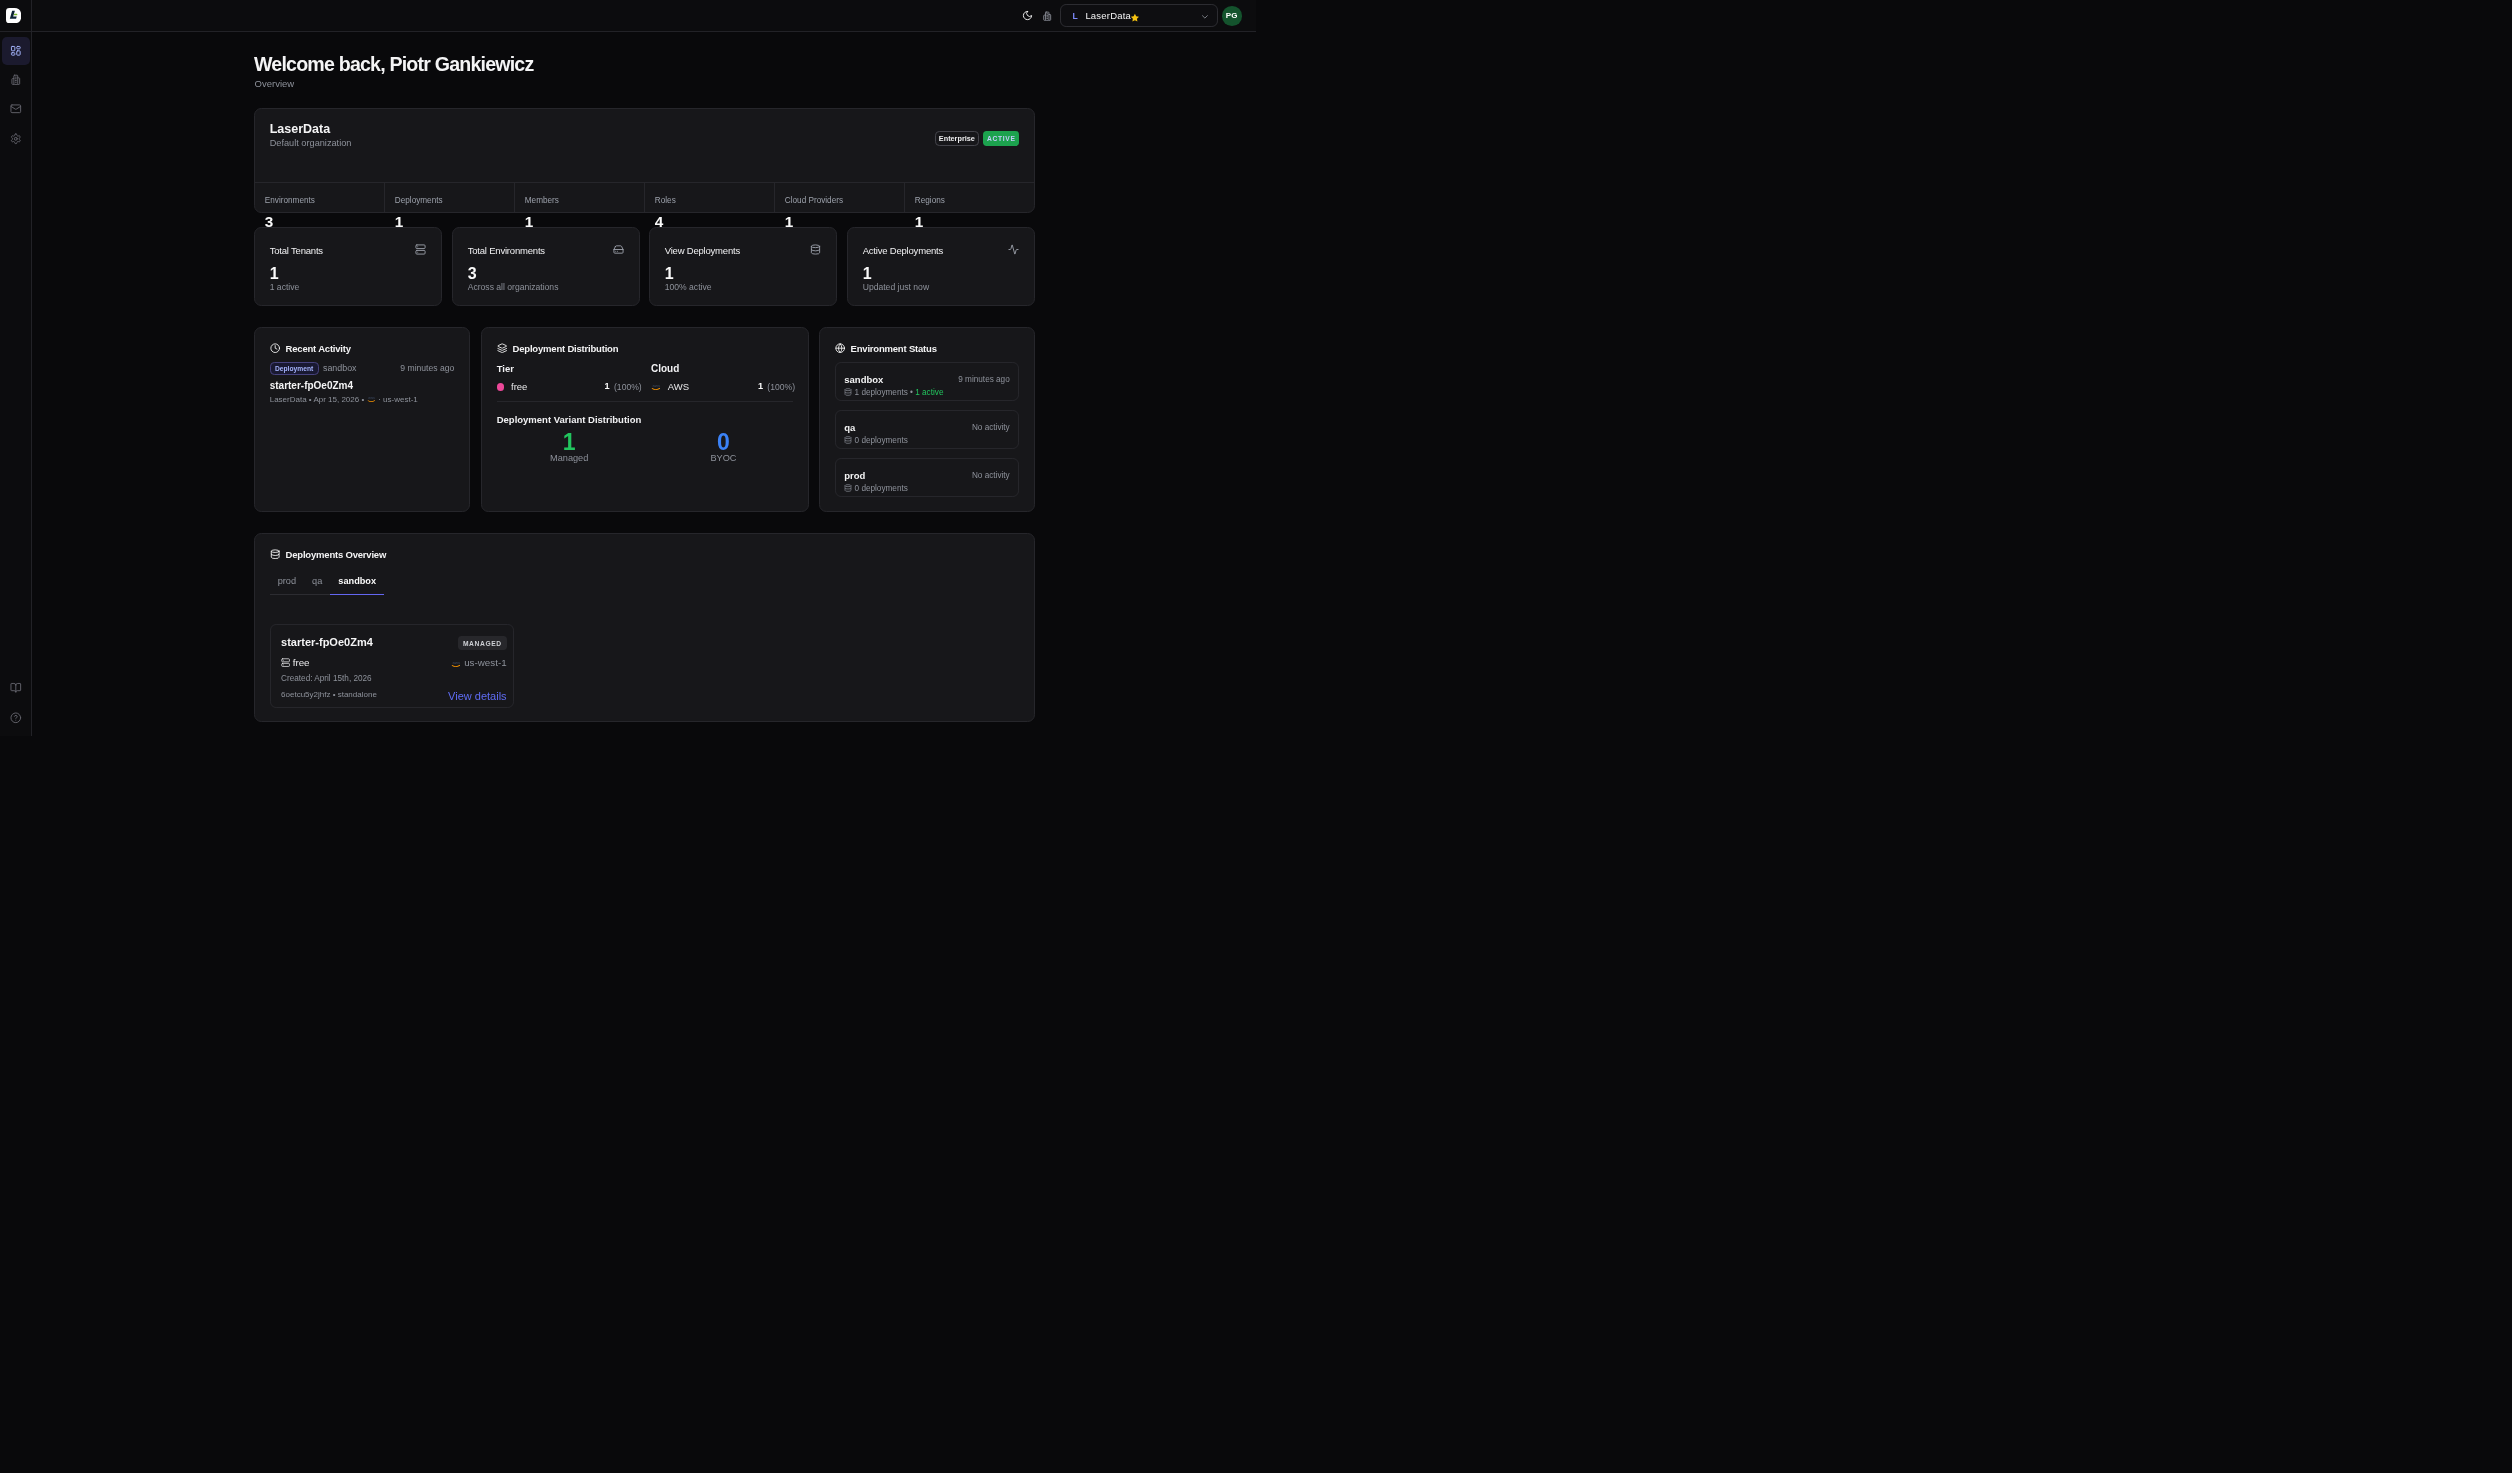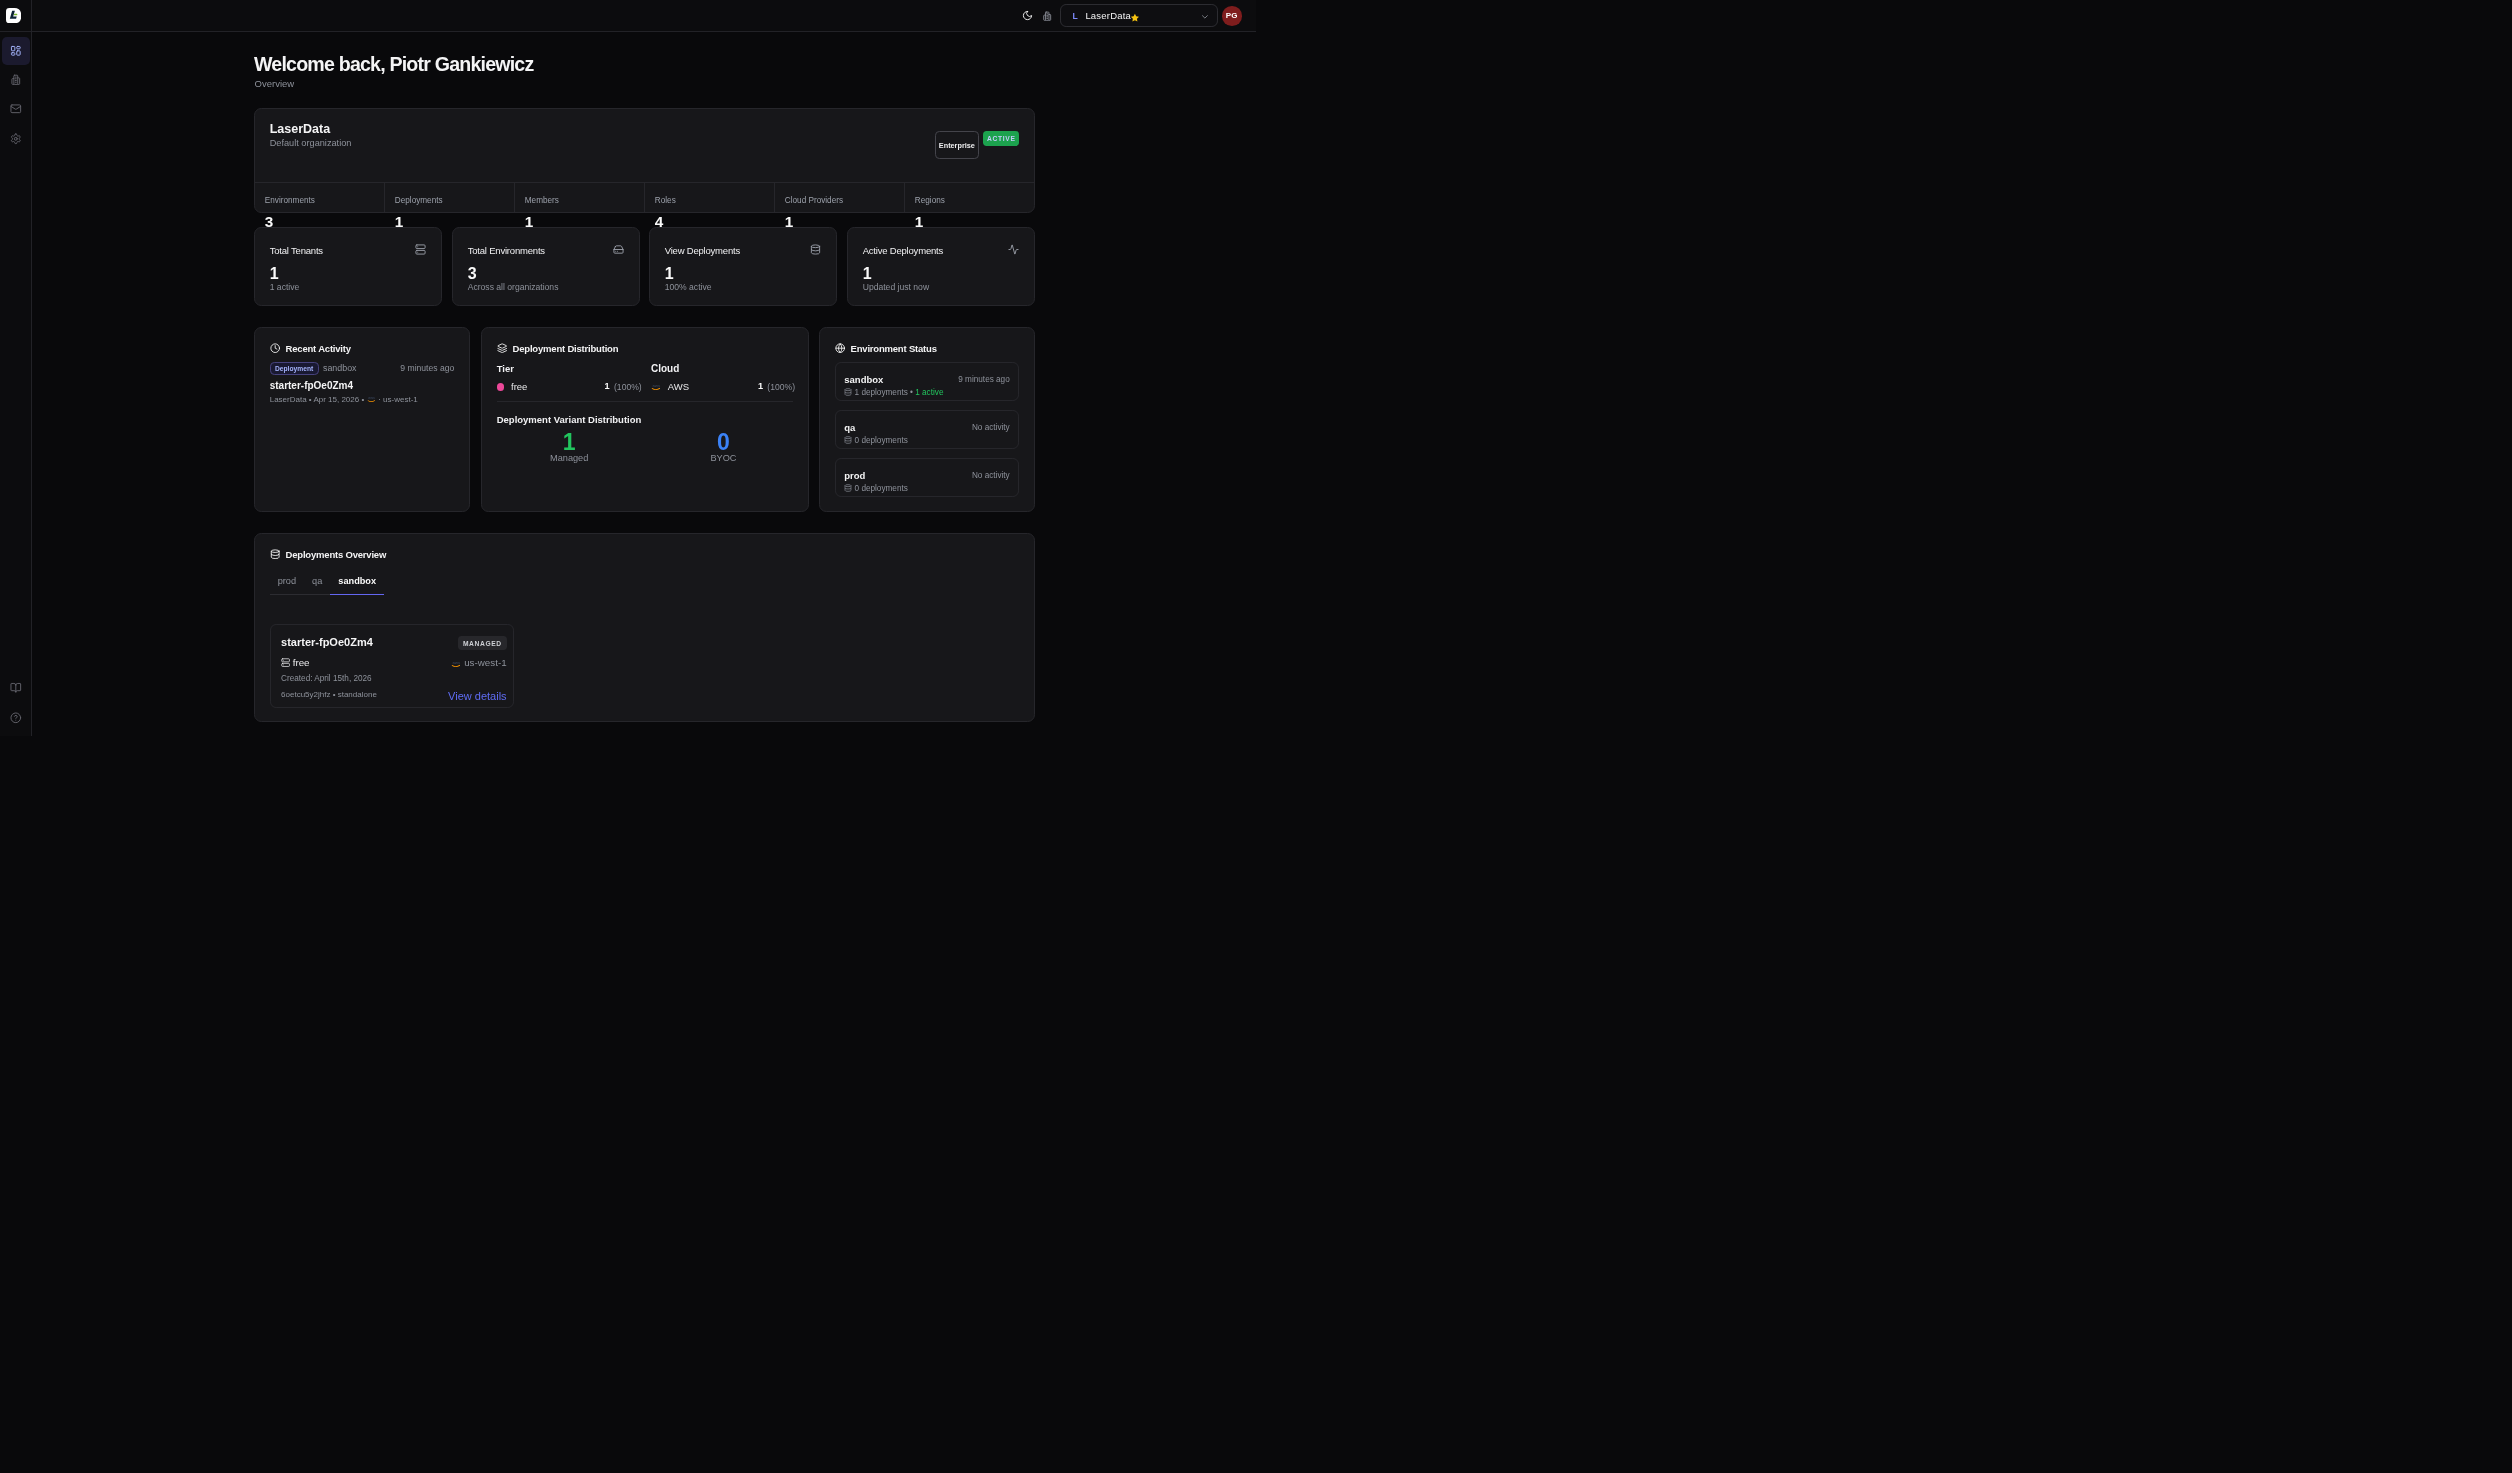--- a/index.html
+++ b/index.html
@@ -9,38 +9,38 @@
 
   
   #header { position:absolute; top:0; left:0; width:1256px; height:32px; background:#0c0c0e; border-bottom:0.6px solid #222227; }
   #sidebar { position:absolute; top:32px; left:0; width:32px; height:704px; background:#0c0c0e; border-right:0.6px solid #222227; }
   #sidebartopline { position:absolute; top:0; left:31px; width:0.6px; height:32px; background:#222227; }
   .navtile { position:absolute; left:1.8px; width:28px; height:27.5px; border-radius:4.9px; display:flex; align-items:center; justify-content:center; }
   .navtile.active { background:#1b1a2e; }
 
   
   #orgpick { position:absolute; left:1060px; top:4.3px; width:158px; height:22.6px; border:0.6px solid #2c2c31; border-radius:6.1px; background:#0e0e11; }
-  #avatar { position:absolute; left:1222px; top:6.1px; width:19.6px; height:19.6px; border-radius:50%; background:#7f1d1d; color:#fff; font-weight:700; font-size:8px; display:flex; align-items:center; justify-content:center; letter-spacing:0.2px; }
+  #avatar { position:absolute; left:1222px; top:6.1px; width:19.6px; height:19.6px; border-radius:50%; background:#14532d; color:#fff; font-weight:700; font-size:8px; display:flex; align-items:center; justify-content:center; letter-spacing:0.2px; }
 
   
   #main { position:absolute; left:254px; top:0; width:781px; height:737px; }
   h1 { font-size:19.6px; font-weight:700; letter-spacing:-0.8px; color:#f4f4f5; position:absolute; top:53px; left:0; }
   .sub { position:absolute; top:78px; left:0.6px; font-size:9.5px; color:#8e929b; }
 
   .card { position:absolute; background:#17171a; border:0.6px solid #26262b; border-radius:7.3px; }
 
   
   #orgcard { top:108px; left:0; width:781px; height:105px; }
   .orgstats { position:absolute; left:0; right:0; top:45px; bottom:0; border-top:0.6px solid #26262b; display:flex;margin-top:28px; }
   .orgstats .cell { flex:1; border-right:0.6px solid #26262b; padding:13px 9.8px 0 9.8px; }
   .orgstats .cell:last-child { border-right:none; }
   .cell .lbl { font-size:8.2px; color:#9ca1ab; }
   .cell .num { font-size:15.3px; font-weight:700; color:#fafafa; margin-top:8px; }
 
-  .badge-outline { display:inline-flex; align-items:center; height:28px; border:0.6px solid #44444b; border-radius:4.3px; font-size:7.3px; font-weight:700; color:#ededef; padding:0 3.1px; }
+  .badge-outline { display:inline-flex; align-items:center; height:15px; border:0.6px solid #44444b; border-radius:4.3px; font-size:7.3px; font-weight:700; color:#ededef; padding:0 3.1px; }
   .badge-green { display:inline-flex; align-items:center; height:14.7px; background:#1ca24e; border-radius:3.7px; font-size:6.7px; font-weight:700; color:#c3cdfa; letter-spacing:0.7px; padding:0 3.7px; }
 
   
   .stat { height:79px; width:188px; }
   .stat .t { position:absolute; top:17px; left:14.7px; font-size:9.5px; letter-spacing:-0.2px; font-weight:500; color:#f1f1f3; }
   .stat .ic { position:absolute; top:16px; right:14.7px; color:#9ca1ab; }
   .stat .n { position:absolute; top:37px; left:14.7px; font-size:16px; font-weight:700; }
   .stat .c { position:absolute; top:54px; left:14.7px; font-size:8.6px; color:#8e929b; }
 
   .cardtitle { position:absolute; top:14.7px; left:14.7px; display:flex; align-items:center; gap:5.5px; font-size:9.5px; letter-spacing:-0.2px; font-weight:700; color:#f4f4f5; }

